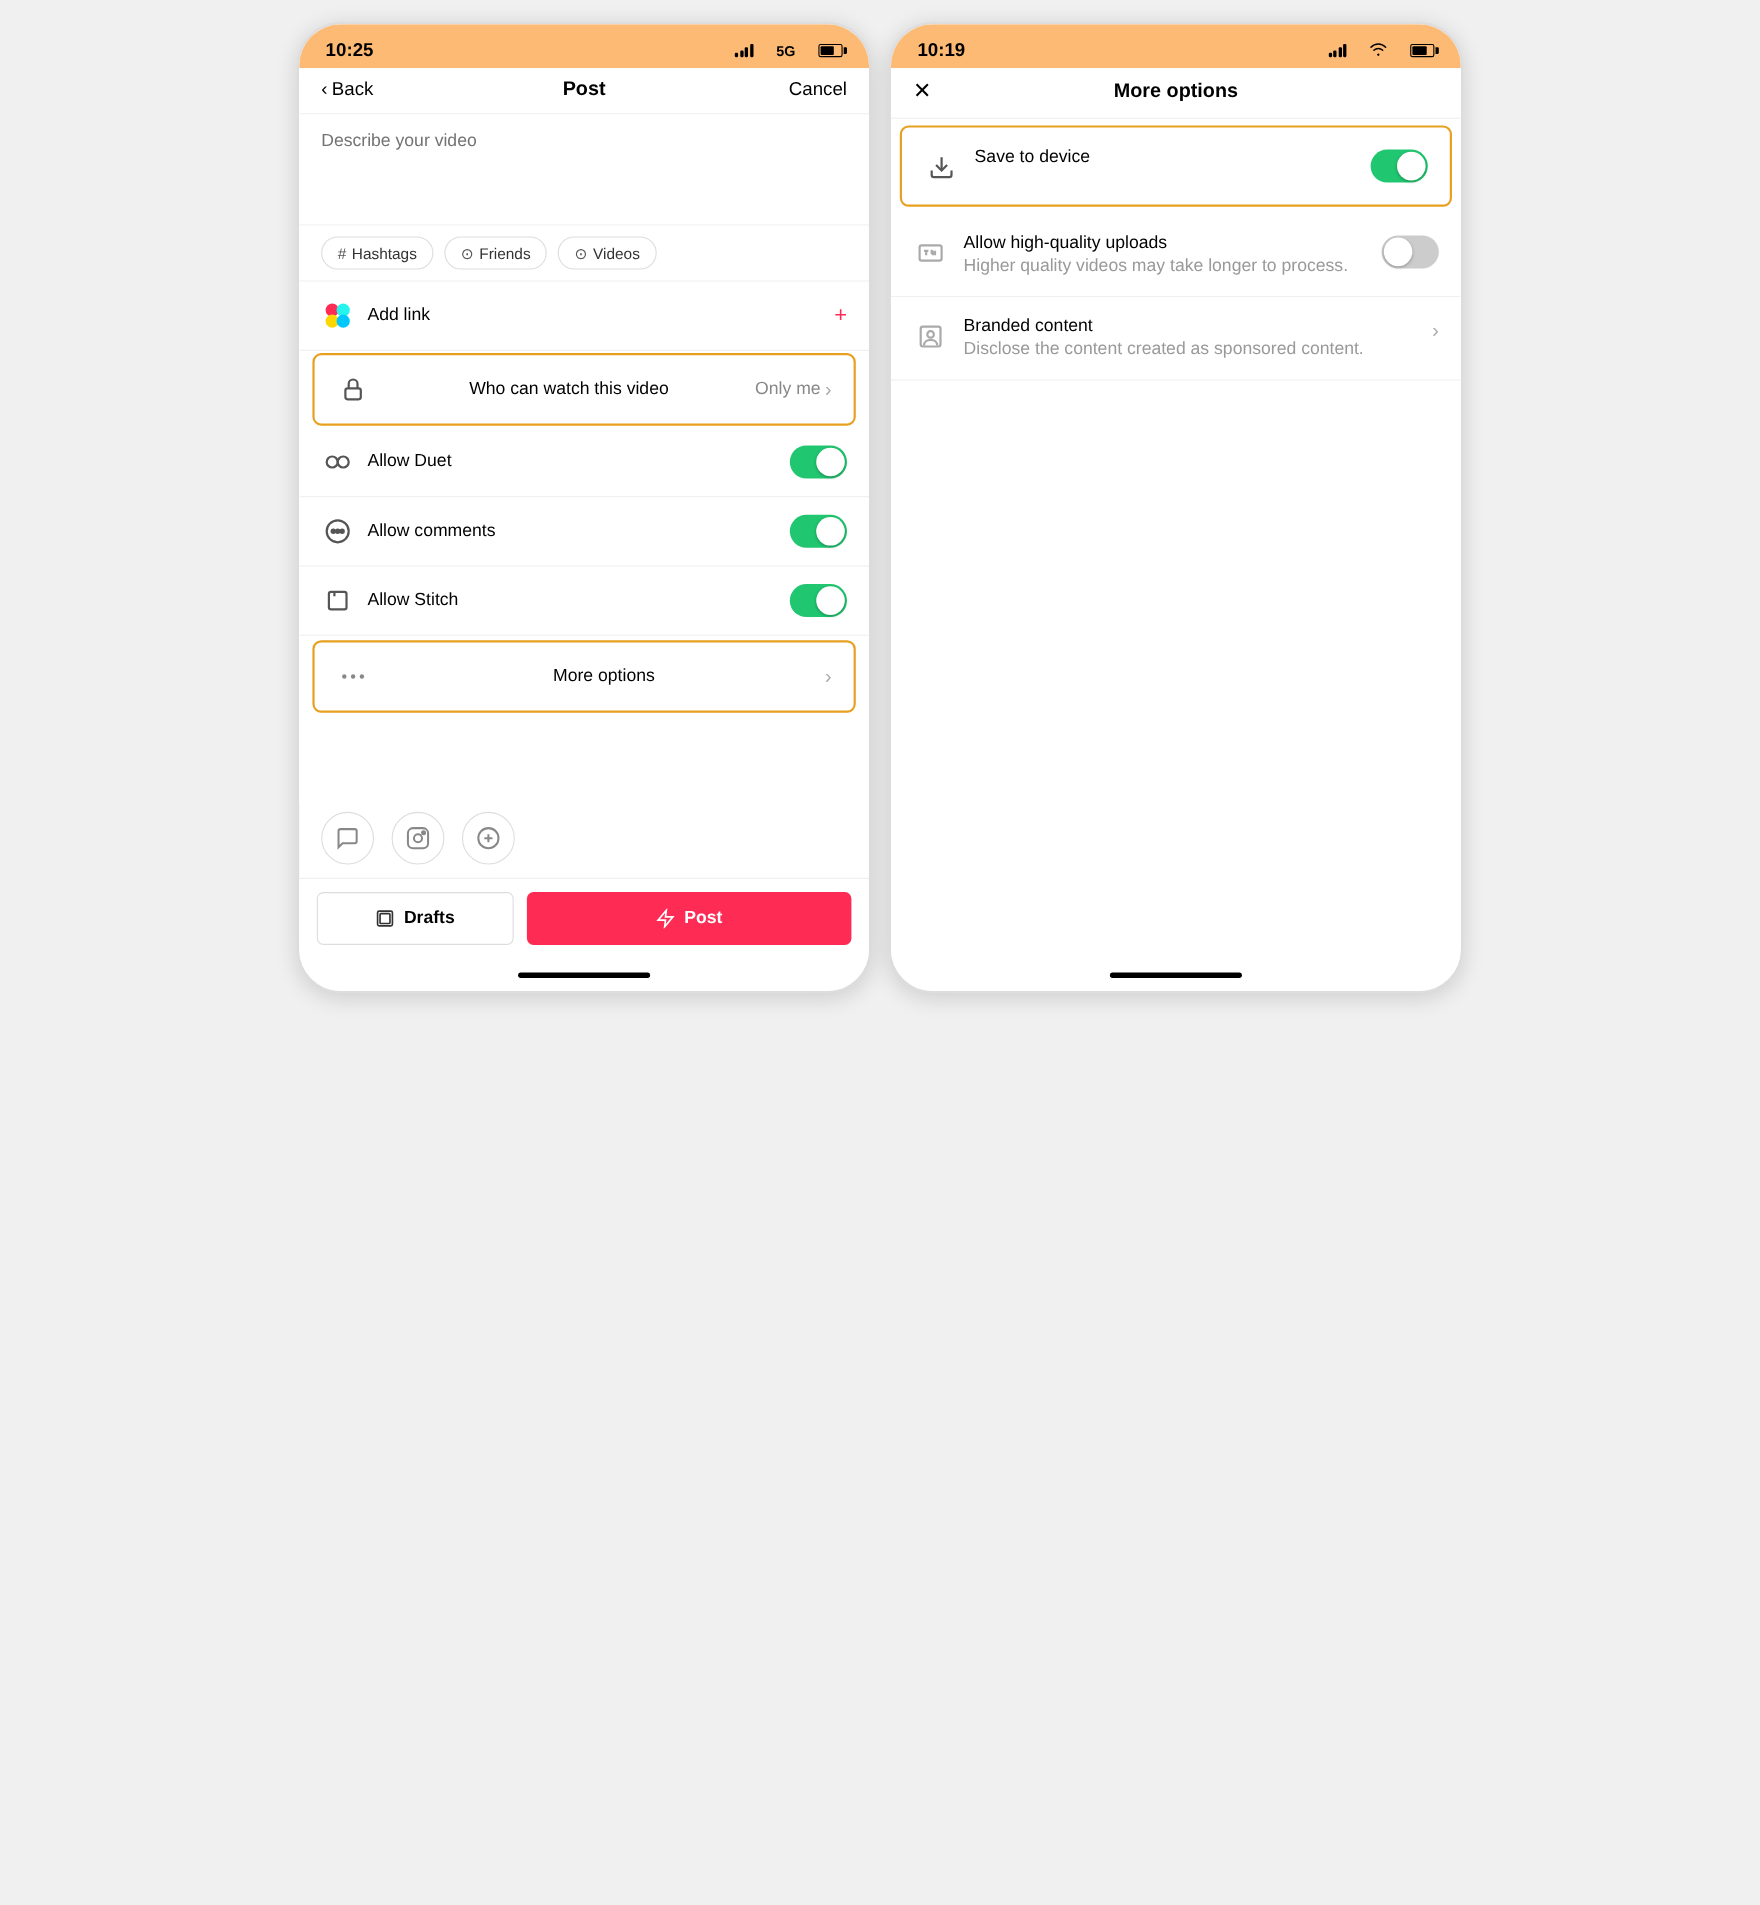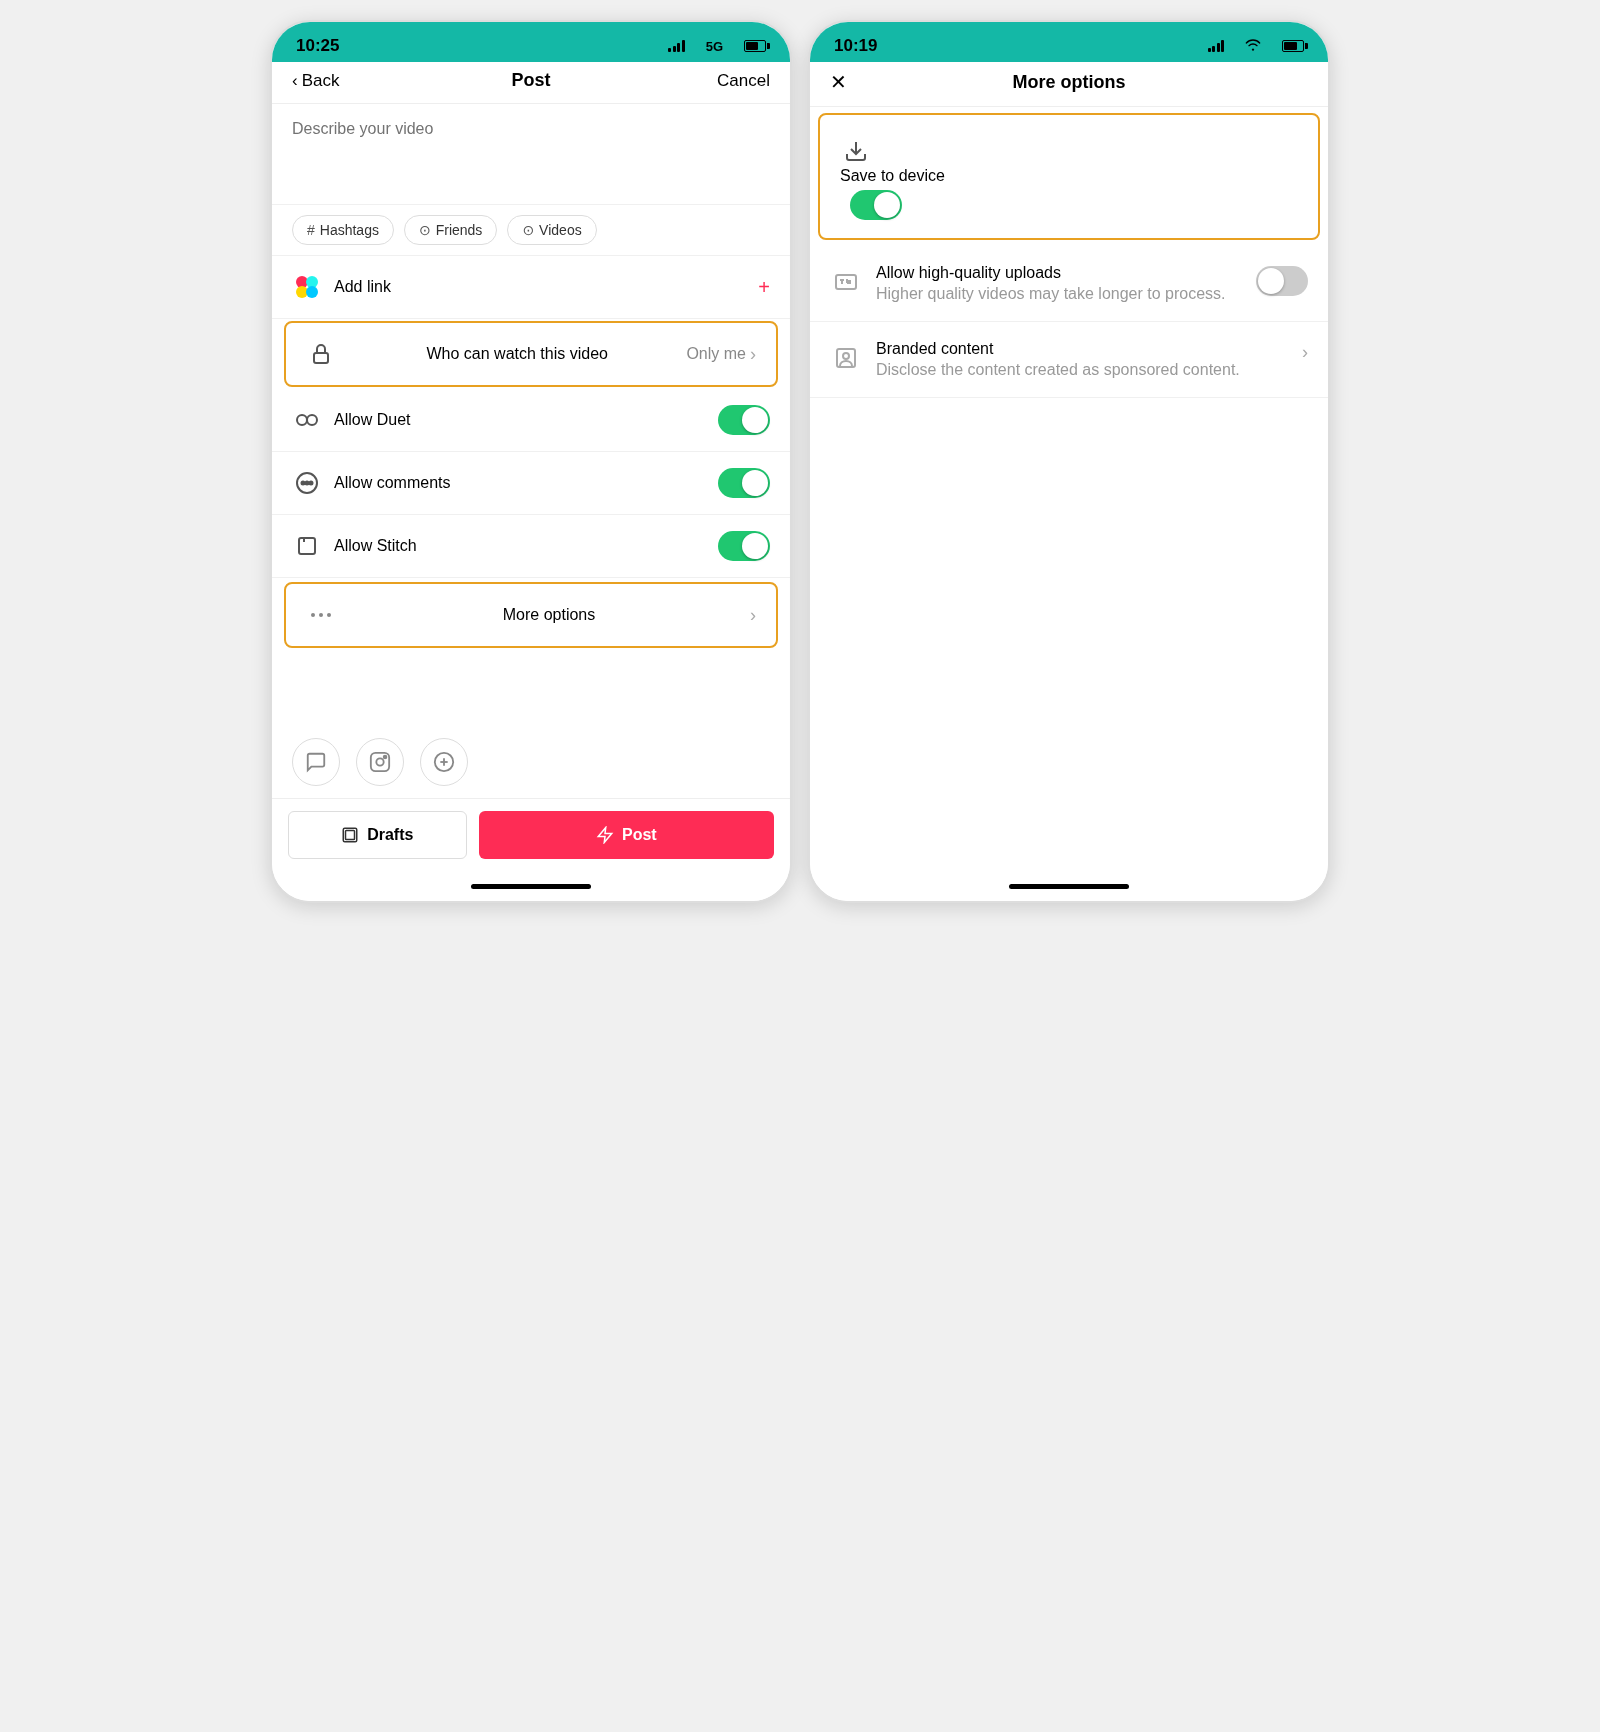--- a/index.html
+++ b/index.html
@@ -28,21 +28,21 @@
       display: flex;
       flex-direction: column;
     }
     
     .status-bar {
       display: flex;
       justify-content: space-between;
       padding: 14px 24px 6px;
       font-size: 15px;
       font-weight: 600;
-      background: #14b8a6;
+      background: #fdba74;
     }
     .status-left { font-size: 17px; font-weight: 700; }
     .status-right {
       display: flex;
       align-items: center;
       gap: 21px;
       font-size: 13px;
     }
     .signal-bars {
       display: flex;
@@ -334,21 +334,20 @@
       margin-left: 10px;
       margin-top: 2px;
     }
     .highlight-orange-right {
       border: 2.5px solid #e8a020;
       margin: 6px 8px;
       border-radius: 8px;
     }
     .highlight-orange-right .options-item {
       border-bottom: none;
-      flex-direction: column;
     }
     
     .icon-svg {
       width: 24px;
       height: 24px;
     }
   </style>
 </head>
 <body>
 

